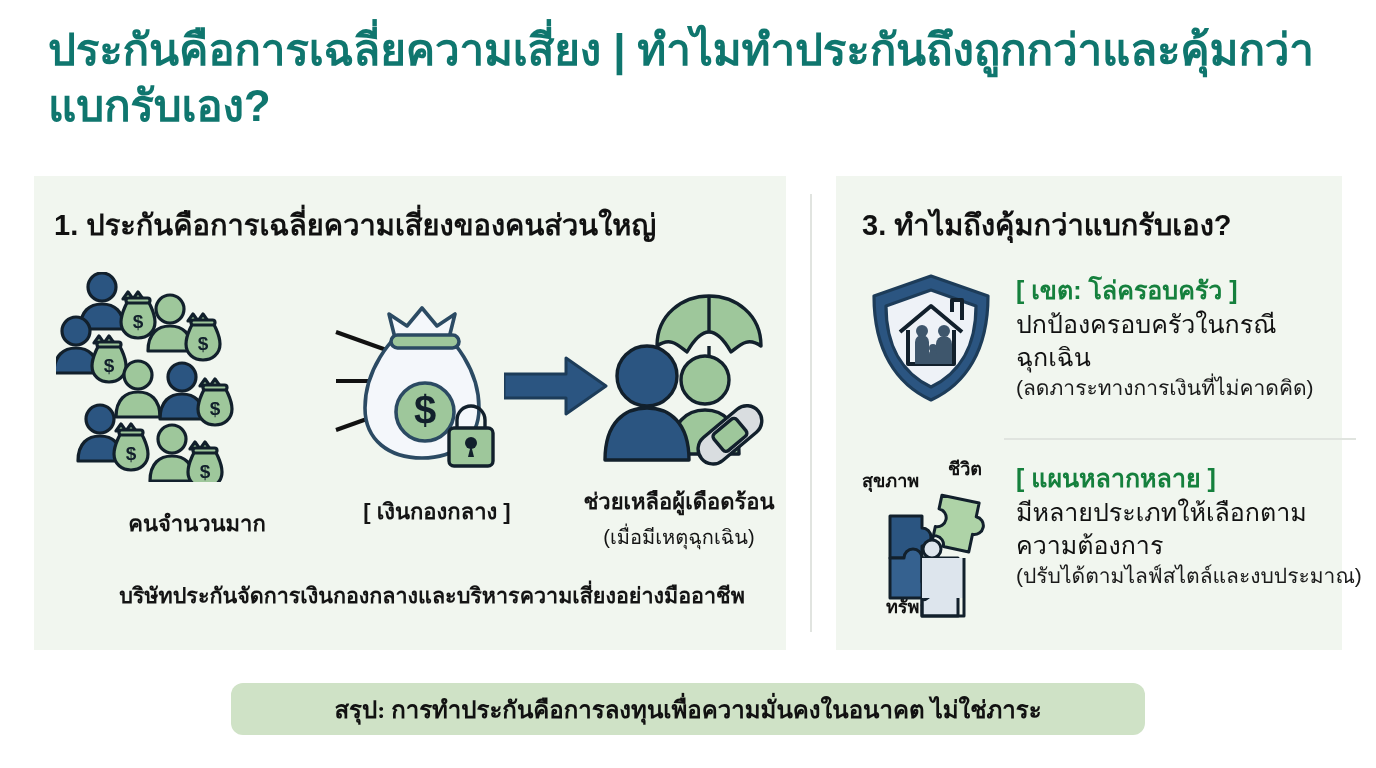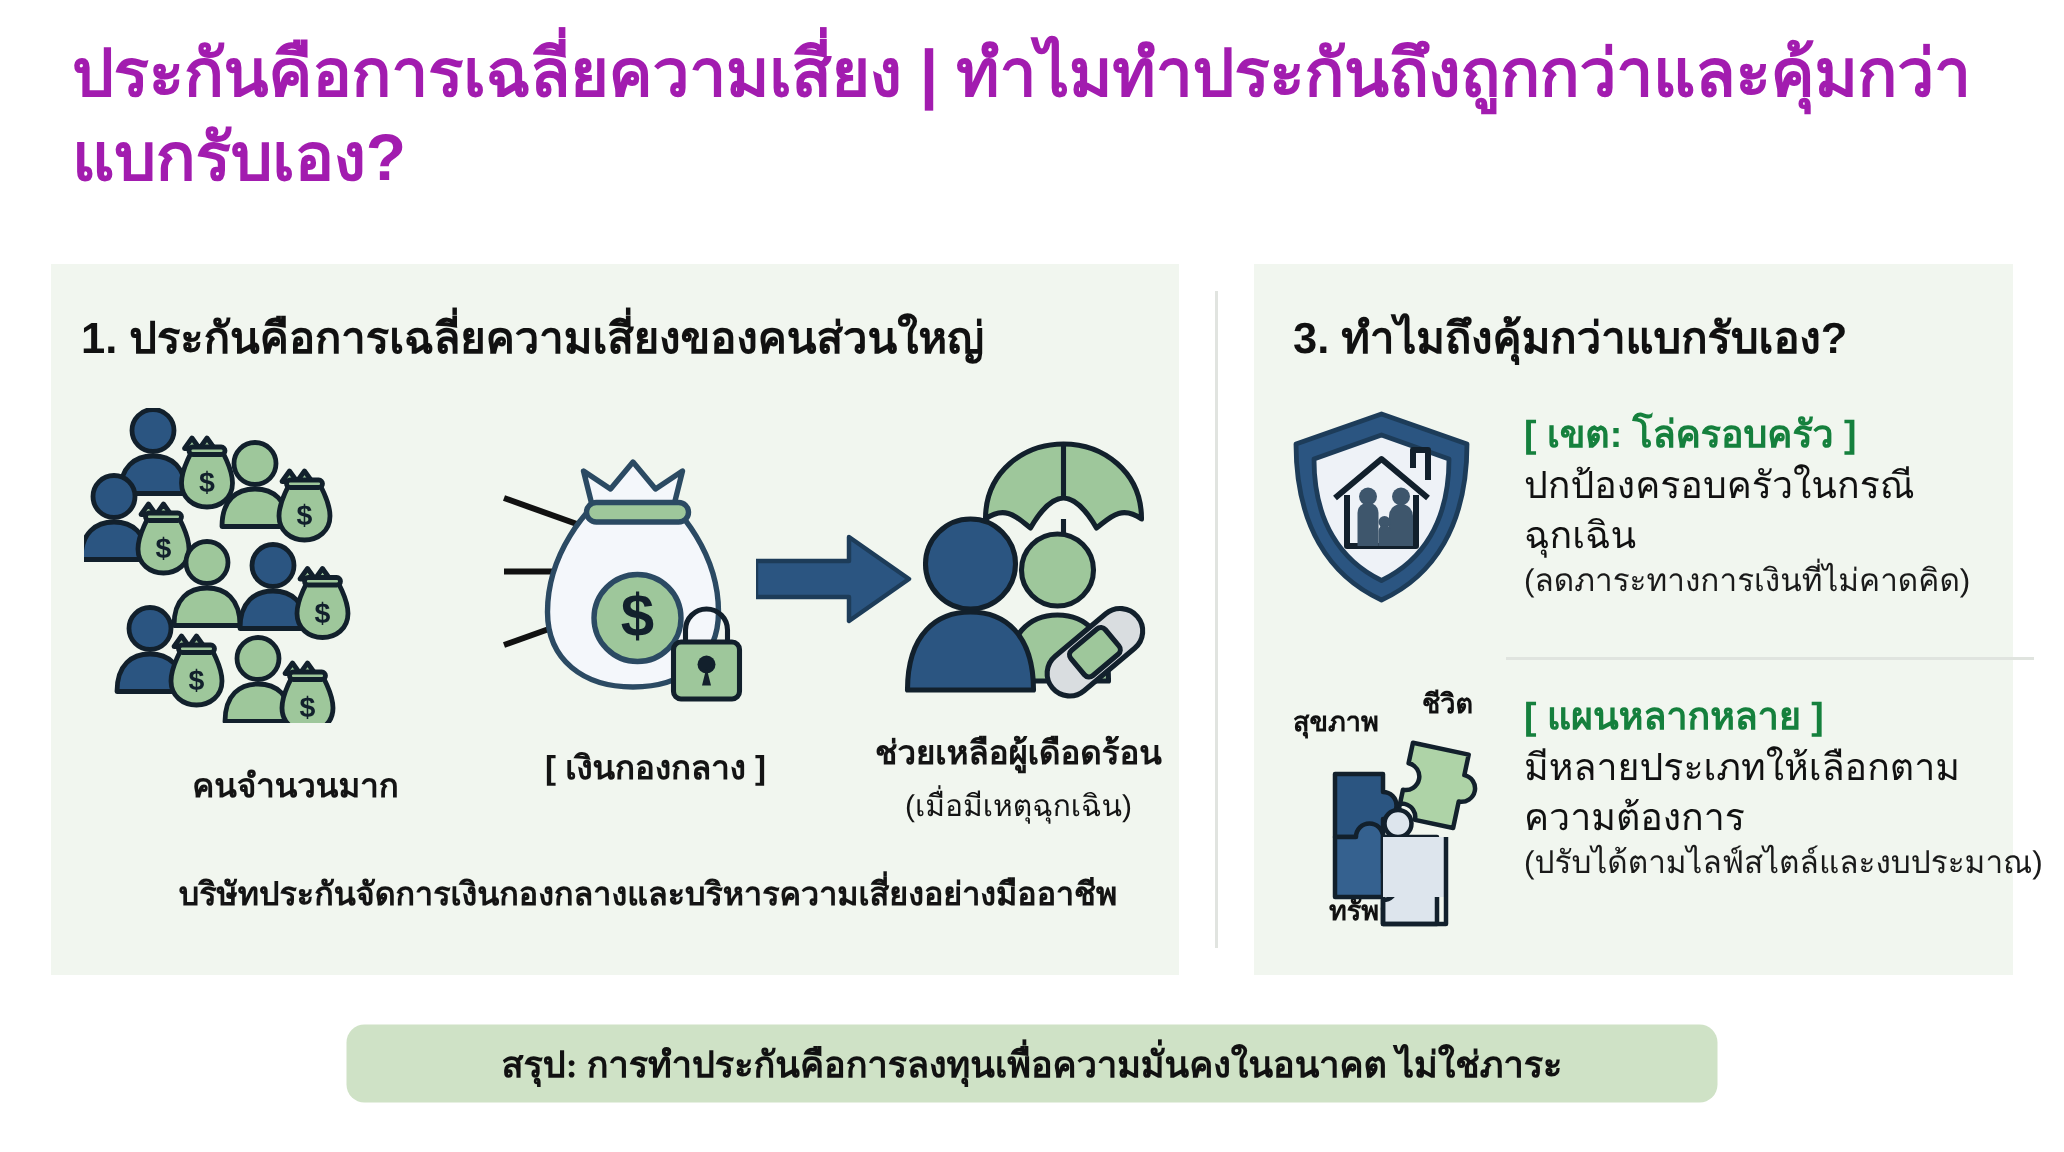--- a/index.html
+++ b/index.html
@@ -19,21 +19,21 @@
   
   .title {
     position: absolute;
     left: 48px;
     top: 22px;
     width: 1290px;
     font-size: 44px;
     font-weight: bold;
     line-height: 1.28;
     letter-spacing: -0.2px;
-    color: #a21caf;
+    color: #0f766e;
   }
 
   
   .panels {
     position: absolute;
     left: 34px;
     top: 176px;
     width: 1308px;
     height: 474px;
     display: flex;
@@ -149,21 +149,21 @@
     align-items: flex-start;
   }
   .r-row-1 { left: 20px; top: 96px; }
   .r-row-2 { left: 20px; top: 284px; }
 
   .r-icon-wrap {
     width: 150px;
     flex: 0 0 150px;
     display: flex;
     flex-direction: column;
-    align-items: flex-start;
+    align-items: center;
   }
   .r-text {
     margin-left: 10px;
     padding-top: 2px;
   }
   .r-bracket {
     font-size: 25px;
     font-weight: bold;
     color: #15803d;
     white-space: nowrap;

